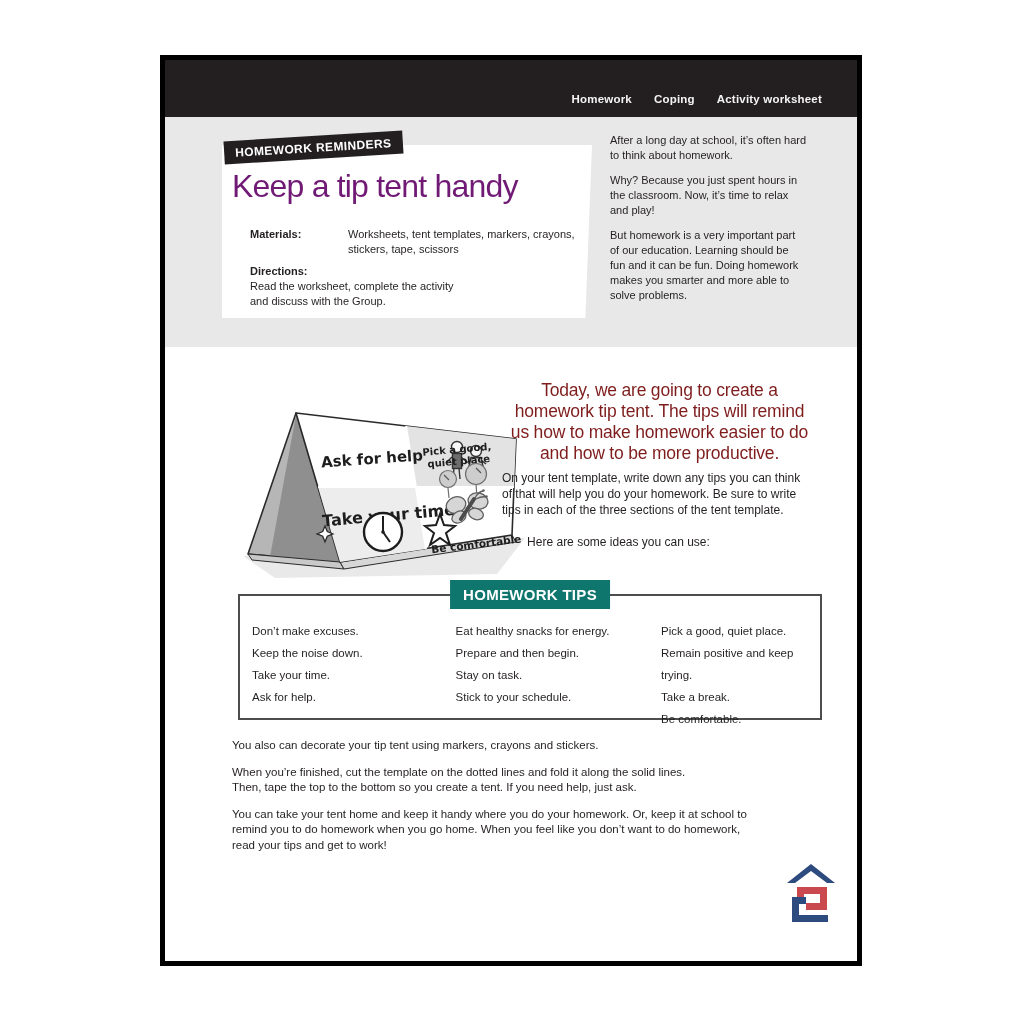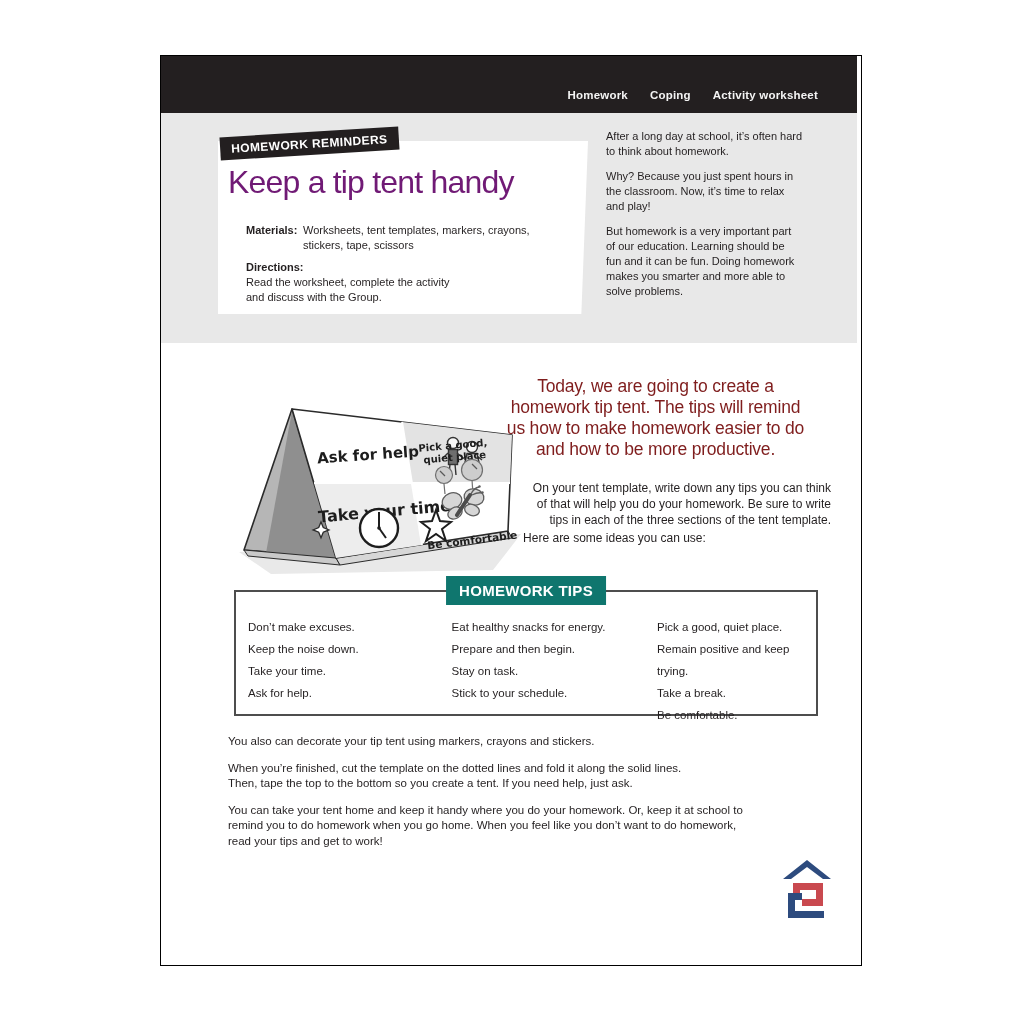--- a/index.html
+++ b/index.html
@@ -1,44 +1,44 @@
 <!DOCTYPE html>
 <html><head>
 <meta charset="utf-8">
 <style>
   * { margin:0; padding:0; box-sizing:border-box; }
   html,body { width:1024px; height:1024px; background:#ffffff; font-family:"Liberation Sans", sans-serif; color:#231f20; }
-  .page { position:absolute; left:160px; top:55px; width:702px; height:911px; background:#ffffff; border:1px solid #000000; overflow:hidden; }
+  .page { position:absolute; left:160px; top:55px; width:702px; height:911px; background:#ffffff; border:5px solid #000000; overflow:hidden; }
   .pre { white-space:pre-line; }
 
   
   .topbar { position:absolute; left:0; top:0; width:696px; height:57px; background:#231f20; }
   .topnav { position:absolute; right:39px; top:33px; display:flex; gap:22px; }
   .topnav a { color:#f4f4f4; font-size:11.5px; font-weight:700; text-decoration:none; letter-spacing:.2px; cursor:pointer; }
 
   
   .band { position:absolute; left:0; top:57px; width:696px; height:230px; background:#e8e8e8; }
 
   .card { position:absolute; left:57px; top:85px; width:370px; height:173px; background:#ffffff; clip-path:polygon(0 0,100% 0,98.2% 100%,0 100%); }
   .badge { position:absolute; left:59px; top:76px; background:#231f20; color:#ffffff; font-size:12px; font-weight:700; letter-spacing:.4px; padding:5px 11px 4px; transform:rotate(-3.5deg); }
   .title { position:absolute; left:67px; top:108px; font-size:32px; font-weight:400; letter-spacing:-.8px; color:#701a75; }
   .defrow { position:absolute; left:85px; display:flex; font-size:11px; line-height:15px; }
   .defrow .lbl { width:57px; font-weight:700; flex:none; }
-  .defrow.materials { top:167px; }
+  .defrow.materials { top:167px;gap:41px; }
   .defrow.directions { top:204px;flex-direction:column; }
 
   .intro { position:absolute; left:445px; top:73px; width:225px; font-size:11px; line-height:15px; }
   .intro p { margin-bottom:10px; }
 
   
   .tent { position:absolute; left:70px; top:342px; width:300px; height:176px; }
 
   
   .statement { position:absolute; left:317px; top:320px; width:355px; text-align:center; font-size:17.5px; line-height:21px; color:#7f1d1d; letter-spacing:-.2px; }
-  .instructions { position:absolute; left:337px; top:424px; width:333px; text-align:right; font-size:12px; line-height:16px; }
+  .instructions { position:absolute; left:337px; top:410px; width:333px; text-align:left; font-size:12px; line-height:16px; }
   .ideas { position:absolute; left:287px; top:475px; width:333px; text-align:center; font-size:12px; }
 
   
   .tipsbox { position:absolute; left:73px; top:534px; width:584px; height:126px; border:2px solid #4d4d4d; background:#ffffff; }
   .tipsbadge { position:absolute; left:50%; top:-16px; transform:translateX(-50%); background:#0f766e; color:#ffffff; font-size:15px; font-weight:700; letter-spacing:.3px; padding:6px 13px; white-space:nowrap; }
   .tipsgrid { position:absolute; left:0; top:24px; width:100%; display:flex;gap:34px; }
   .tipcol { font-size:11.5px; line-height:22px; }
   .tipcol.c1 { margin-left:12px; width:192px; }
   .tipcol.c2 { width:194px; }
   .tipcol.c3 { width:180px; }

